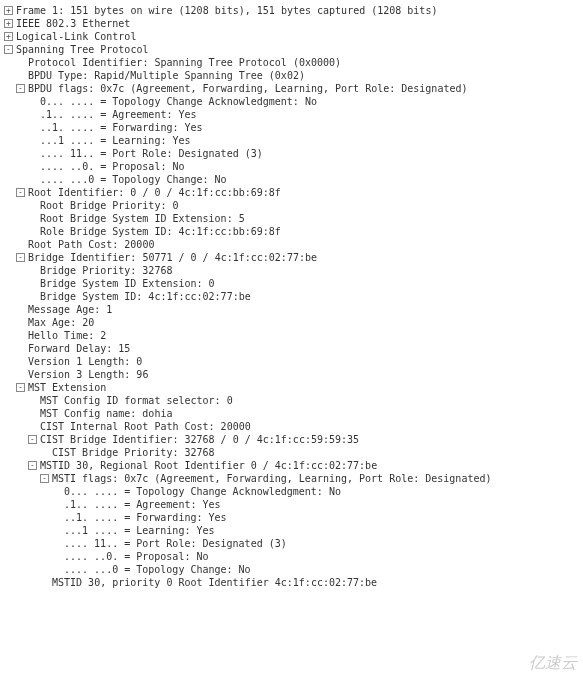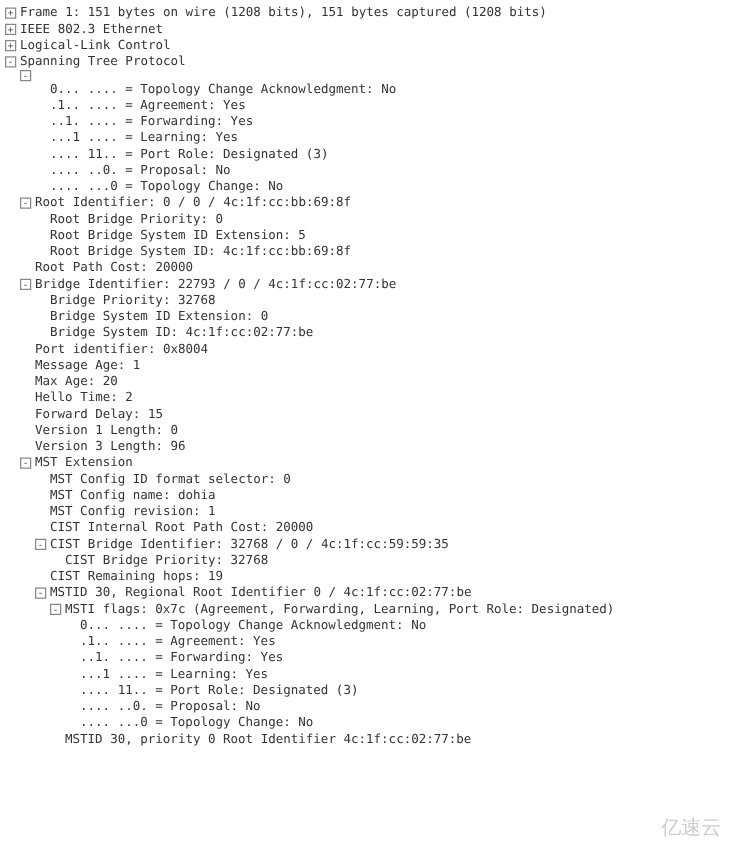--- a/index.html
+++ b/index.html
@@ -38,62 +38,62 @@
     flex-shrink: 0;
   }
   .watermark {
     position: fixed;
     right: 6px;
     bottom: 6px;
     font-size: 16px;
     color: #ccc;
     font-family: sans-serif;
     pointer-events: none;
+    font-style: italic;
   }
 </style>
 </head>
 <body>
 
 <div id="tree">
     <div class="row"><span class="tog">+</span><span>Frame 1: 151 bytes on wire (1208 bits), 151 bytes captured (1208 bits)</span></div>
     <div class="row"><span class="tog">+</span><span>IEEE 802.3 Ethernet</span></div>
     <div class="row"><span class="tog">+</span><span>Logical-Link Control</span></div>
     <div class="row"><span class="tog">-</span><span>Spanning Tree Protocol</span></div>
-    <div class="row"><span class="sp"></span><span class="tog">-</span></div>
+    <div class="row"><span class="sp"></span><span class="sp"></span><span>Protocol Identifier: Spanning Tree Protocol (0x0000)</span></div>
+    <div class="row"><span class="sp"></span><span class="sp"></span><span>BPDU Type: Rapid/Multiple Spanning Tree (0x02)</span></div>
+    <div class="row"><span class="sp"></span><span class="tog">-</span><span>BPDU flags: 0x7c (Agreement, Forwarding, Learning, Port Role: Designated)</span></div>
     <div class="row"><span class="sp"></span><span class="sp"></span><span class="sp"></span><span>0... .... = Topology Change Acknowledgment: No</span></div>
     <div class="row"><span class="sp"></span><span class="sp"></span><span class="sp"></span><span>.1.. .... = Agreement: Yes</span></div>
     <div class="row"><span class="sp"></span><span class="sp"></span><span class="sp"></span><span>..1. .... = Forwarding: Yes</span></div>
     <div class="row"><span class="sp"></span><span class="sp"></span><span class="sp"></span><span>...1 .... = Learning: Yes</span></div>
     <div class="row"><span class="sp"></span><span class="sp"></span><span class="sp"></span><span>.... 11.. = Port Role: Designated (3)</span></div>
     <div class="row"><span class="sp"></span><span class="sp"></span><span class="sp"></span><span>.... ..0. = Proposal: No</span></div>
     <div class="row"><span class="sp"></span><span class="sp"></span><span class="sp"></span><span>.... ...0 = Topology Change: No</span></div>
     <div class="row"><span class="sp"></span><span class="tog">-</span><span>Root Identifier: 0 / 0 / 4c:1f:cc:bb:69:8f</span></div>
     <div class="row"><span class="sp"></span><span class="sp"></span><span class="sp"></span><span>Root Bridge Priority: 0</span></div>
     <div class="row"><span class="sp"></span><span class="sp"></span><span class="sp"></span><span>Root Bridge System ID Extension: 5</span></div>
-    <div class="row"><span class="sp"></span><span class="sp"></span><span class="sp"></span><span>Root Bridge System ID: 4c:1f:cc:bb:69:8f</span></div>
+    <div class="row"><span class="sp"></span><span class="sp"></span><span class="sp"></span><span>Role Bridge System ID: 4c:1f:cc:bb:69:8f</span></div>
     <div class="row"><span class="sp"></span><span class="sp"></span><span>Root Path Cost: 20000</span></div>
-    <div class="row"><span class="sp"></span><span class="tog">-</span><span>Bridge Identifier: 22793 / 0 / 4c:1f:cc:02:77:be</span></div>
+    <div class="row"><span class="sp"></span><span class="tog">-</span><span>Bridge Identifier: 50771 / 0 / 4c:1f:cc:02:77:be</span></div>
     <div class="row"><span class="sp"></span><span class="sp"></span><span class="sp"></span><span>Bridge Priority: 32768</span></div>
     <div class="row"><span class="sp"></span><span class="sp"></span><span class="sp"></span><span>Bridge System ID Extension: 0</span></div>
     <div class="row"><span class="sp"></span><span class="sp"></span><span class="sp"></span><span>Bridge System ID: 4c:1f:cc:02:77:be</span></div>
-    <div class="row"><span class="sp"></span><span class="sp"></span><span>Port identifier: 0x8004</span></div>
     <div class="row"><span class="sp"></span><span class="sp"></span><span>Message Age: 1</span></div>
     <div class="row"><span class="sp"></span><span class="sp"></span><span>Max Age: 20</span></div>
     <div class="row"><span class="sp"></span><span class="sp"></span><span>Hello Time: 2</span></div>
     <div class="row"><span class="sp"></span><span class="sp"></span><span>Forward Delay: 15</span></div>
     <div class="row"><span class="sp"></span><span class="sp"></span><span>Version 1 Length: 0</span></div>
     <div class="row"><span class="sp"></span><span class="sp"></span><span>Version 3 Length: 96</span></div>
     <div class="row"><span class="sp"></span><span class="tog">-</span><span>MST Extension</span></div>
     <div class="row"><span class="sp"></span><span class="sp"></span><span class="sp"></span><span>MST Config ID format selector: 0</span></div>
     <div class="row"><span class="sp"></span><span class="sp"></span><span class="sp"></span><span>MST Config name: dohia</span></div>
-    <div class="row"><span class="sp"></span><span class="sp"></span><span class="sp"></span><span>MST Config revision: 1</span></div>
     <div class="row"><span class="sp"></span><span class="sp"></span><span class="sp"></span><span>CIST Internal Root Path Cost: 20000</span></div>
     <div class="row"><span class="sp"></span><span class="sp"></span><span class="tog">-</span><span>CIST Bridge Identifier: 32768 / 0 / 4c:1f:cc:59:59:35</span></div>
     <div class="row"><span class="sp"></span><span class="sp"></span><span class="sp"></span><span class="sp"></span><span>CIST Bridge Priority: 32768</span></div>
-    <div class="row"><span class="sp"></span><span class="sp"></span><span class="sp"></span><span>CIST Remaining hops: 19</span></div>
     <div class="row"><span class="sp"></span><span class="sp"></span><span class="tog">-</span><span>MSTID 30, Regional Root Identifier 0 / 4c:1f:cc:02:77:be</span></div>
     <div class="row"><span class="sp"></span><span class="sp"></span><span class="sp"></span><span class="tog">-</span><span>MSTI flags: 0x7c (Agreement, Forwarding, Learning, Port Role: Designated)</span></div>
     <div class="row"><span class="sp"></span><span class="sp"></span><span class="sp"></span><span class="sp"></span><span class="sp"></span><span>0... .... = Topology Change Acknowledgment: No</span></div>
     <div class="row"><span class="sp"></span><span class="sp"></span><span class="sp"></span><span class="sp"></span><span class="sp"></span><span>.1.. .... = Agreement: Yes</span></div>
     <div class="row"><span class="sp"></span><span class="sp"></span><span class="sp"></span><span class="sp"></span><span class="sp"></span><span>..1. .... = Forwarding: Yes</span></div>
     <div class="row"><span class="sp"></span><span class="sp"></span><span class="sp"></span><span class="sp"></span><span class="sp"></span><span>...1 .... = Learning: Yes</span></div>
     <div class="row"><span class="sp"></span><span class="sp"></span><span class="sp"></span><span class="sp"></span><span class="sp"></span><span>.... 11.. = Port Role: Designated (3)</span></div>
     <div class="row"><span class="sp"></span><span class="sp"></span><span class="sp"></span><span class="sp"></span><span class="sp"></span><span>.... ..0. = Proposal: No</span></div>
     <div class="row"><span class="sp"></span><span class="sp"></span><span class="sp"></span><span class="sp"></span><span class="sp"></span><span>.... ...0 = Topology Change: No</span></div>
     <div class="row"><span class="sp"></span><span class="sp"></span><span class="sp"></span><span class="sp"></span><span>MSTID 30, priority 0 Root Identifier 4c:1f:cc:02:77:be</span></div>

